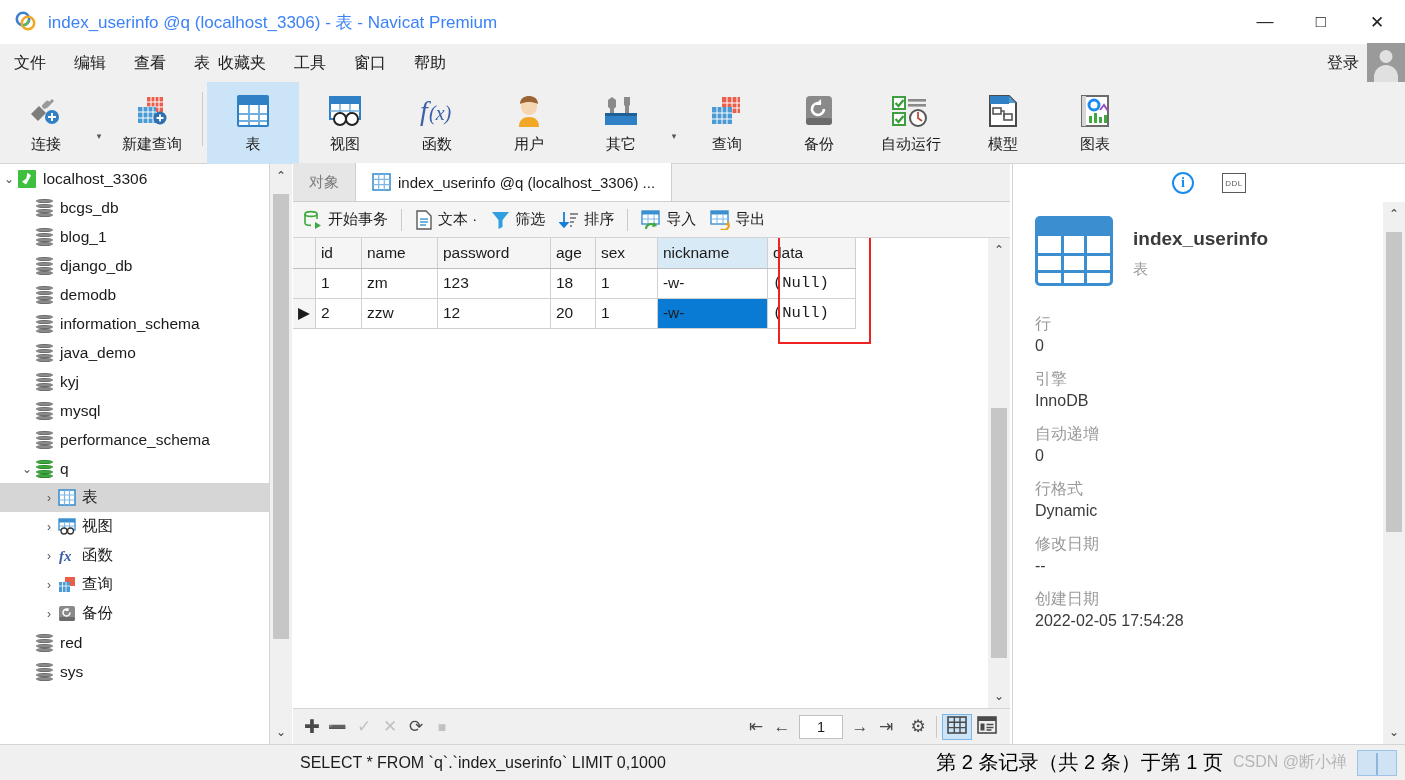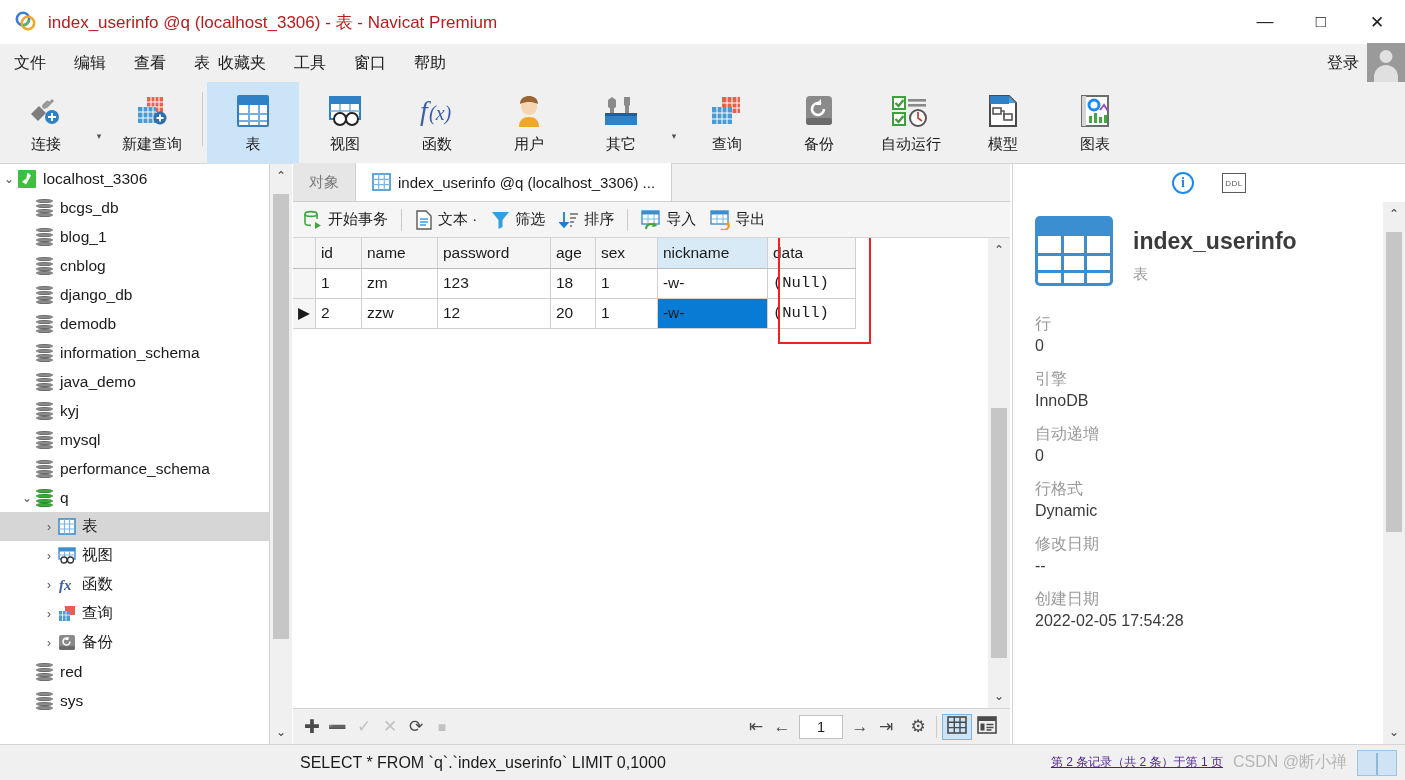--- a/index.html
+++ b/index.html
@@ -11,21 +11,21 @@
   }
   #app { position: relative; width: 1405px; height: 780px; }
 
   
   .titlebar {
     position: absolute; left: 0; top: 0; width: 1405px; height: 44px;
     background: #ffffff; display: flex; align-items: center;
   }
   .title-logo { margin-left: 14px; width: 24px; height: 24px; position: relative; }
   .title-text {
-    margin-left: 10px; font-size: 17px; color: #b91c1c; white-space: nowrap;
+    margin-left: 10px; font-size: 17px; color: #3b82f6; white-space: nowrap;
   }
   .winbtns { position: absolute; right: 0; top: 0; height: 44px; display: flex; }
   .winbtn {
     width: 56px; height: 44px; display: flex; align-items: center; justify-content: center;
     font-size: 17px; color: #222;
   }
 
   
   .menubar {
     position: absolute; left: 0; top: 44px; width: 1405px; height: 38px;
@@ -197,42 +197,42 @@
   }
   .info-head { display: flex; align-items: flex-start; padding: 14px 0 0 22px; }
   .big-tbl {
     width: 78px; height: 70px; border: 3px solid #3b8fd0; border-radius: 5px; background: #fff;
     position: relative; flex: none;
   }
   .big-tbl .hdr { position: absolute; left:0; right:0; top:0; height: 17px; background: #3b8fd0; }
   .big-tbl .v { position: absolute; top: 17px; bottom: 0; width: 3px; background: #3b8fd0; }
   .big-tbl .h { position: absolute; left: 0; right: 0; height: 3px; background: #3b8fd0; }
   .info-name { margin-left: 20px; margin-top: 12px; }
-  .info-title { font-size: 23px; font-weight: bold; color: #3b3b3b; }
+  .info-title { font-size: 19px; font-weight: bold; color: #3b3b3b; }
   .info-sub { font-size: 15px; color: #9a9a9a; margin-top: 10px; }
   .info-list { padding: 28px 0 0 22px; }
   .info-row { margin-bottom: 14px; }
   .info-label { font-size: 16px; color: #9a9a9a; }
   .info-value { font-size: 16px; color: #3b3b3b; margin-top: 2px; }
 
   .ip-scroll { position: absolute; right: 0; top: 38px; width: 22px; bottom: 0; background: #f0f0f0; }
   .ip-thumb { position: absolute; left: 3px; width: 16px; background: #c6c6c6; }
 
   
   .statusbar {
     position: absolute; left: 0; bottom: 0; width: 1405px; height: 36px;
     background: #f0f0f0; border-top: 1px solid #d4d4d4; display: flex; align-items: center;
   }
   .sql-text {
     margin-left: 300px; font-size: 16px; color: #1b1b1b; white-space: nowrap;
   }
   .status-right {
     position: absolute; right: 8px; display: flex; align-items: center; gap: 10px;
   }
-  .rec-text { font-size: 12px; color: #4c1d95; white-space: nowrap; text-decoration: underline; }
+  .rec-text { font-size: 20px; color: #000000; white-space: nowrap; }
   .watermark { font-size: 16px; color: #b6b6b6; white-space: nowrap; }
   .wm-badge {
     width: 40px; height: 26px; background: #cfe3f5; border: 1px solid #9dc4e6;
     position: relative; overflow: hidden;
   }
   .wm-badge::after {
     content: ""; position: absolute; left: 18px; top: 2px; width: 2px; height: 22px; background: #8fb7da;
   }
 </style>
 </head>
@@ -466,29 +466,20 @@
       <span>bcgs_db</span>
     </div>
     <div class="tree-item" style="padding-left:36px">
       <span class="db-ico">
           <i></i>
           <i></i>
           <i></i>
           <i></i>
         </span>
       <span>blog_1</span>
-    </div>
-    <div class="tree-item" style="padding-left:36px">
-      <span class="db-ico">
-          <i></i>
-          <i></i>
-          <i></i>
-          <i></i>
-        </span>
-      <span>cnblog</span>
     </div>
     <div class="tree-item" style="padding-left:36px">
       <span class="db-ico">
           <i></i>
           <i></i>
           <i></i>
           <i></i>
         </span>
       <span>django_db</span>
     </div>

